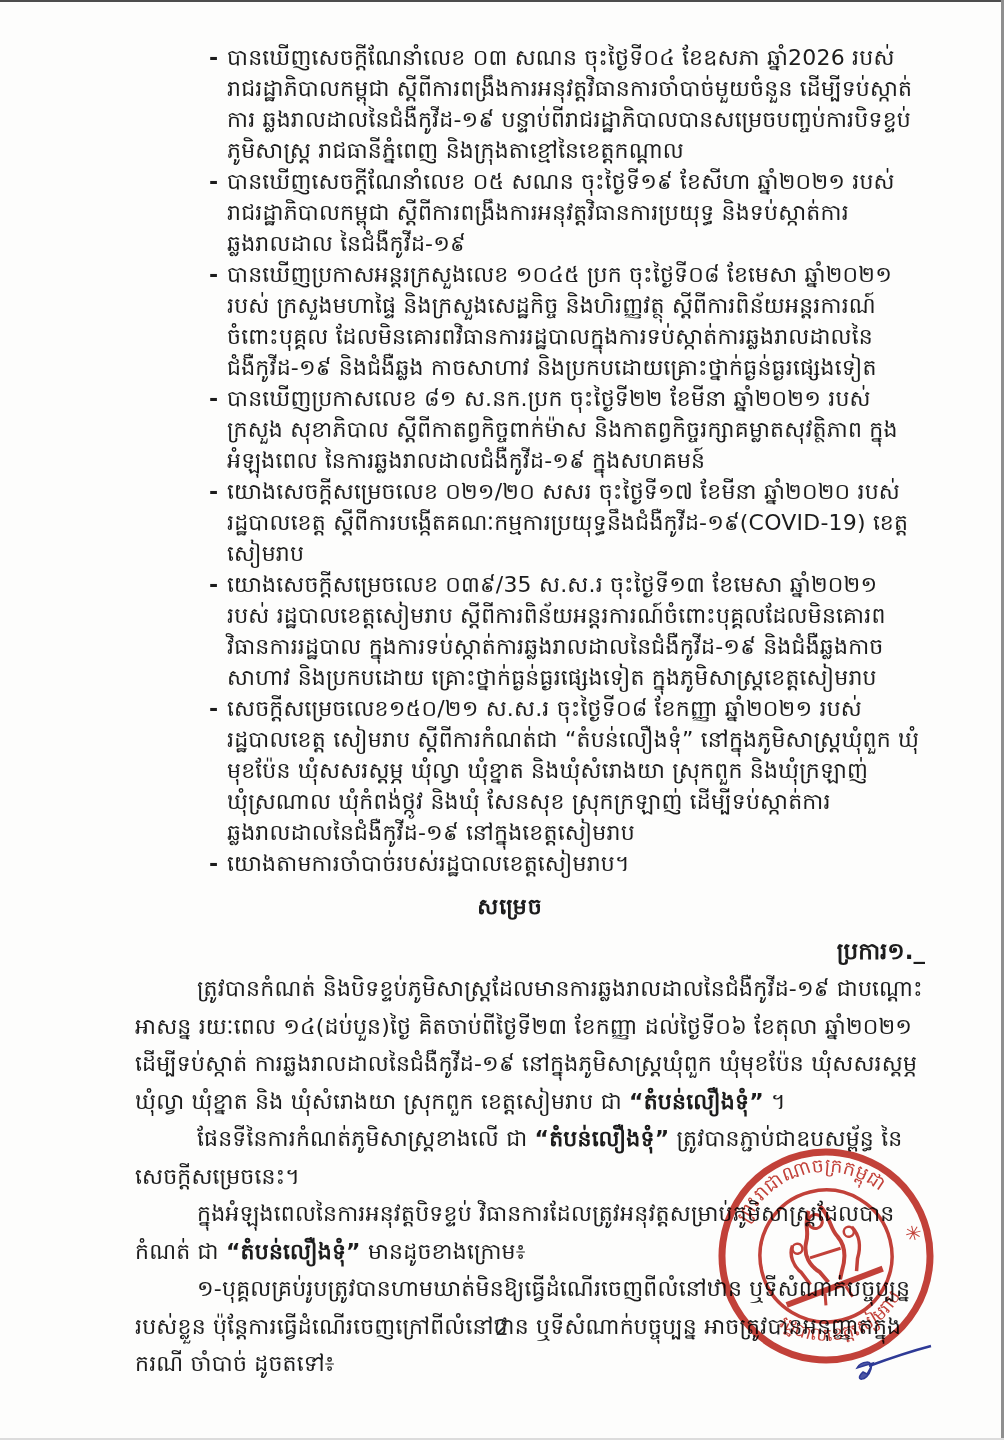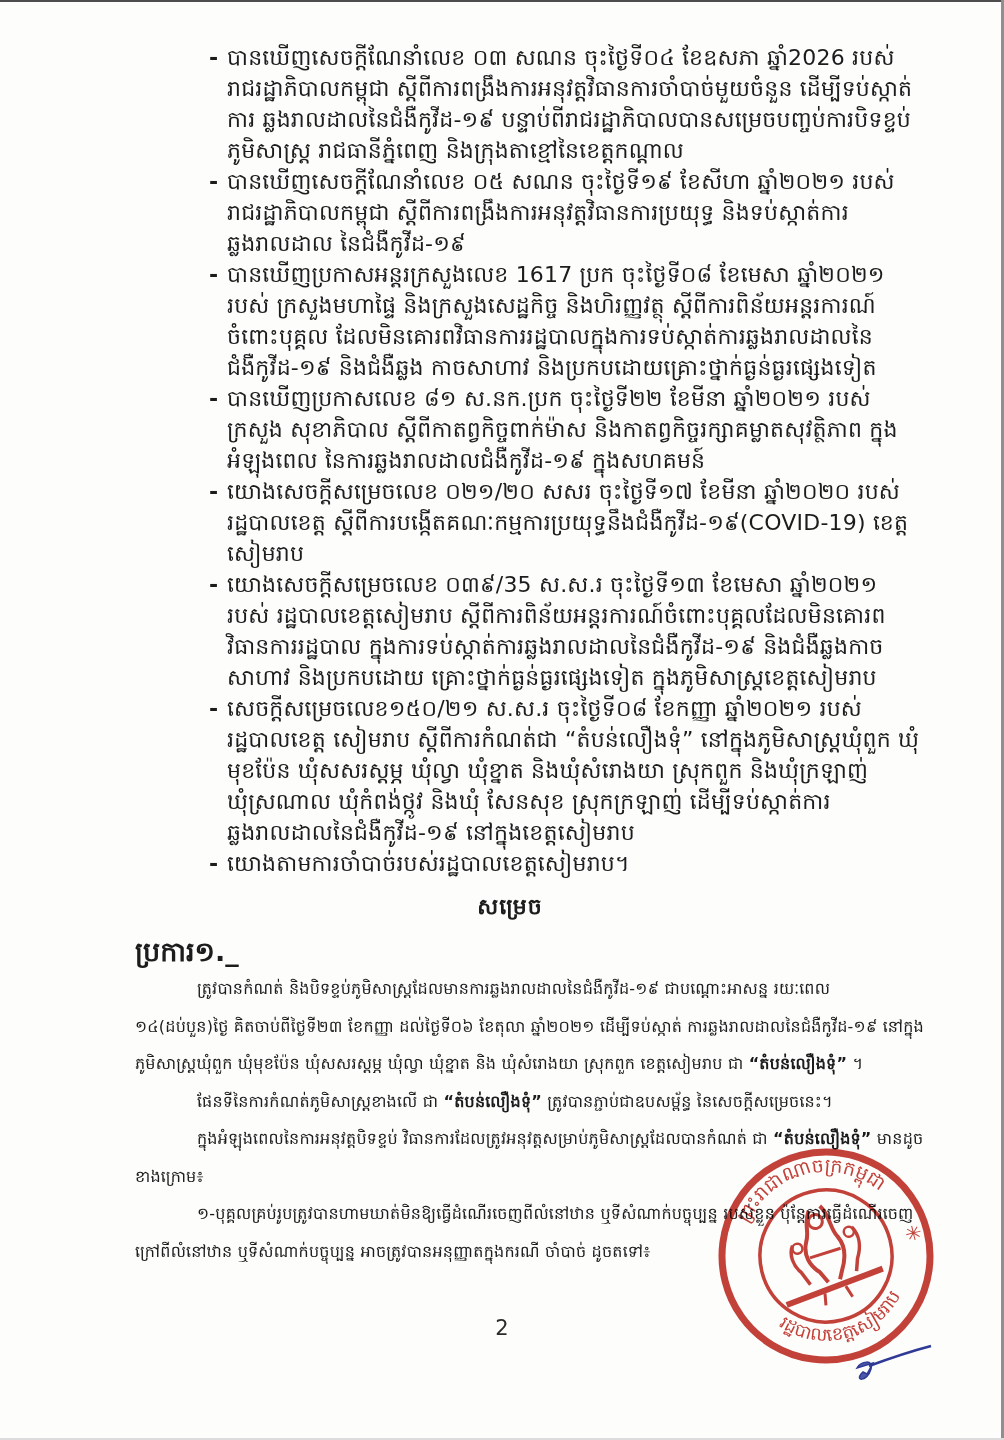--- a/index.html
+++ b/index.html
@@ -40,26 +40,27 @@
   .decision-heading {
     text-align: center;
     font-weight: bold;
     font-size: 22px;
     margin: 14px 40px 8px 0;
     letter-spacing: 1px;
   }
 
   .article-label {
     font-weight: bold;
-    font-size: 27px;
+    font-size: 23px;
     line-height: 37px;
+    text-align: right;
   }
 
   .para {
-    font-size: 16px;
+    font-size: 22px;
     line-height: 37.5px;
     text-indent: 62px;
     letter-spacing: 0.2px;
   }
   .para b { font-weight: bold; }
 
   .page-number {
     position: absolute;
     left: 0; top: 1316px;
     width: 1004px;
@@ -88,21 +89,21 @@
 
 <div class="edge-top"></div>
 <div class="edge-right"></div>
 <div class="edge-bottom"></div>
 
 <div class="content">
 
   <div class="preamble">
     <div class="bullet">បានឃើញសេចក្តីណែនាំលេខ ០៣ សណន ចុះថ្ងៃទី០៤ ខែឧសភា ឆ្នាំ2026 របស់ រាជរដ្ឋាភិបាលកម្ពុជា ស្តីពីការពង្រឹងការអនុវត្តវិធានការចាំបាច់មួយចំនួន ដើម្បីទប់ស្កាត់ការ ឆ្លងរាលដាលនៃជំងឺកូវីដ-១៩ បន្ទាប់ពីរាជរដ្ឋាភិបាលបានសម្រេចបញ្ចប់ការបិទខ្ទប់ភូមិសាស្ត្រ រាជធានីភ្នំពេញ និងក្រុងតាខ្មៅនៃខេត្តកណ្តាល</div>
     <div class="bullet">បានឃើញសេចក្តីណែនាំលេខ ០៥ សណន ចុះថ្ងៃទី១៩ ខែសីហា ឆ្នាំ២០២១ របស់ រាជរដ្ឋាភិបាលកម្ពុជា ស្តីពីការពង្រឹងការអនុវត្តវិធានការប្រយុទ្ធ និងទប់ស្កាត់ការឆ្លងរាលដាល នៃជំងឺកូវីដ-១៩</div>
-    <div class="bullet">បានឃើញប្រកាសអន្តរក្រសួងលេខ 1617 ប្រក ចុះថ្ងៃទី០៨ ខែមេសា ឆ្នាំ២០២១ របស់ ក្រសួងមហាផ្ទៃ និងក្រសួងសេដ្ឋកិច្ច និងហិរញ្ញវត្ថុ ស្តីពីការពិន័យអន្តរការណ៍ចំពោះបុគ្គល ដែលមិនគោរពវិធានការរដ្ឋបាលក្នុងការទប់ស្កាត់ការឆ្លងរាលដាលនៃជំងឺកូវីដ-១៩ និងជំងឺឆ្លង កាចសាហាវ និងប្រកបដោយគ្រោះថ្នាក់ធ្ងន់ធ្ងរផ្សេងទៀត</div>
+    <div class="bullet">បានឃើញប្រកាសអន្តរក្រសួងលេខ ១០៤៥ ប្រក ចុះថ្ងៃទី០៨ ខែមេសា ឆ្នាំ២០២១ របស់ ក្រសួងមហាផ្ទៃ និងក្រសួងសេដ្ឋកិច្ច និងហិរញ្ញវត្ថុ ស្តីពីការពិន័យអន្តរការណ៍ចំពោះបុគ្គល ដែលមិនគោរពវិធានការរដ្ឋបាលក្នុងការទប់ស្កាត់ការឆ្លងរាលដាលនៃជំងឺកូវីដ-១៩ និងជំងឺឆ្លង កាចសាហាវ និងប្រកបដោយគ្រោះថ្នាក់ធ្ងន់ធ្ងរផ្សេងទៀត</div>
     <div class="bullet">បានឃើញប្រកាសលេខ ៨១ ស.នក.ប្រក ចុះថ្ងៃទី២២ ខែមីនា ឆ្នាំ២០២១ របស់ក្រសួង សុខាភិបាល ស្តីពីកាតព្វកិច្ចពាក់ម៉ាស និងកាតព្វកិច្ចរក្សាគម្លាតសុវត្ថិភាព ក្នុងអំឡុងពេល នៃការឆ្លងរាលដាលជំងឺកូវីដ-១៩ ក្នុងសហគមន៍</div>
     <div class="bullet">យោងសេចក្តីសម្រេចលេខ ០២១/២០ សសរ ចុះថ្ងៃទី១៧ ខែមីនា ឆ្នាំ២០២០ របស់រដ្ឋបាលខេត្ត ស្តីពីការបង្កើតគណៈកម្មការប្រយុទ្ធនឹងជំងឺកូវីដ-១៩(COVID-19) ខេត្តសៀមរាប</div>
     <div class="bullet">យោងសេចក្តីសម្រេចលេខ ០៣៩/35 ស.ស.រ ចុះថ្ងៃទី១៣ ខែមេសា ឆ្នាំ២០២១ របស់ រដ្ឋបាលខេត្តសៀមរាប ស្តីពីការពិន័យអន្តរការណ៍ចំពោះបុគ្គលដែលមិនគោរពវិធានការរដ្ឋបាល ក្នុងការទប់ស្កាត់ការឆ្លងរាលដាលនៃជំងឺកូវីដ-១៩ និងជំងឺឆ្លងកាចសាហាវ និងប្រកបដោយ គ្រោះថ្នាក់ធ្ងន់ធ្ងរផ្សេងទៀត ក្នុងភូមិសាស្ត្រខេត្តសៀមរាប</div>
     <div class="bullet">សេចក្តីសម្រេចលេខ១៥០/២១ ស.ស.រ ចុះថ្ងៃទី០៨ ខែកញ្ញា ឆ្នាំ២០២១ របស់រដ្ឋបាលខេត្ត សៀមរាប ស្តីពីការកំណត់ជា “តំបន់លឿងទុំ” នៅក្នុងភូមិសាស្ត្រឃុំពួក ឃុំមុខប៉ែន ឃុំសសរស្តម្ភ ឃុំល្វា ឃុំខ្នាត និងឃុំសំរោងយា ស្រុកពួក និងឃុំក្រឡាញ់ ឃុំស្រណាល ឃុំកំពង់ថ្កូវ និងឃុំ សែនសុខ ស្រុកក្រឡាញ់ ដើម្បីទប់ស្កាត់ការឆ្លងរាលដាលនៃជំងឺកូវីដ-១៩ នៅក្នុងខេត្តសៀមរាប</div>
     <div class="bullet">យោងតាមការចាំបាច់របស់រដ្ឋបាលខេត្តសៀមរាប។</div>
   </div>
 
   <div class="decision-heading">សម្រេច</div>
 
   <div class="article-label">ប្រការ១._</div>

